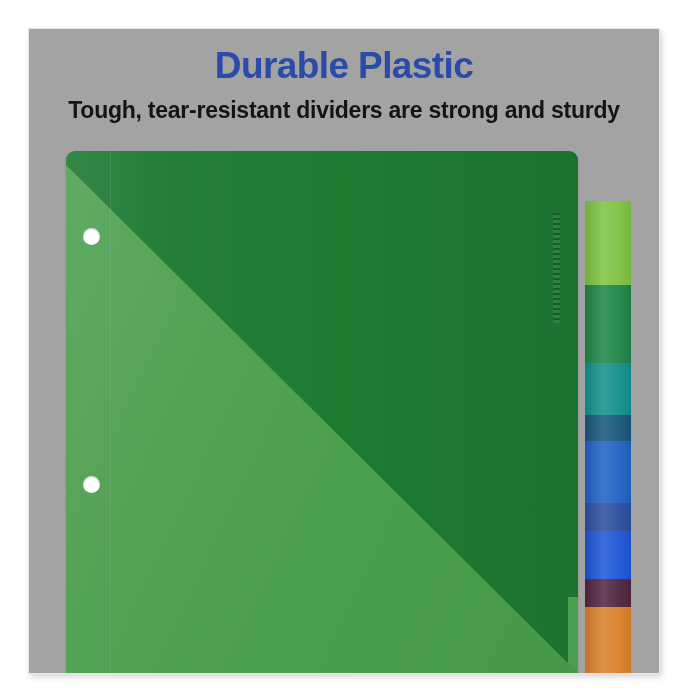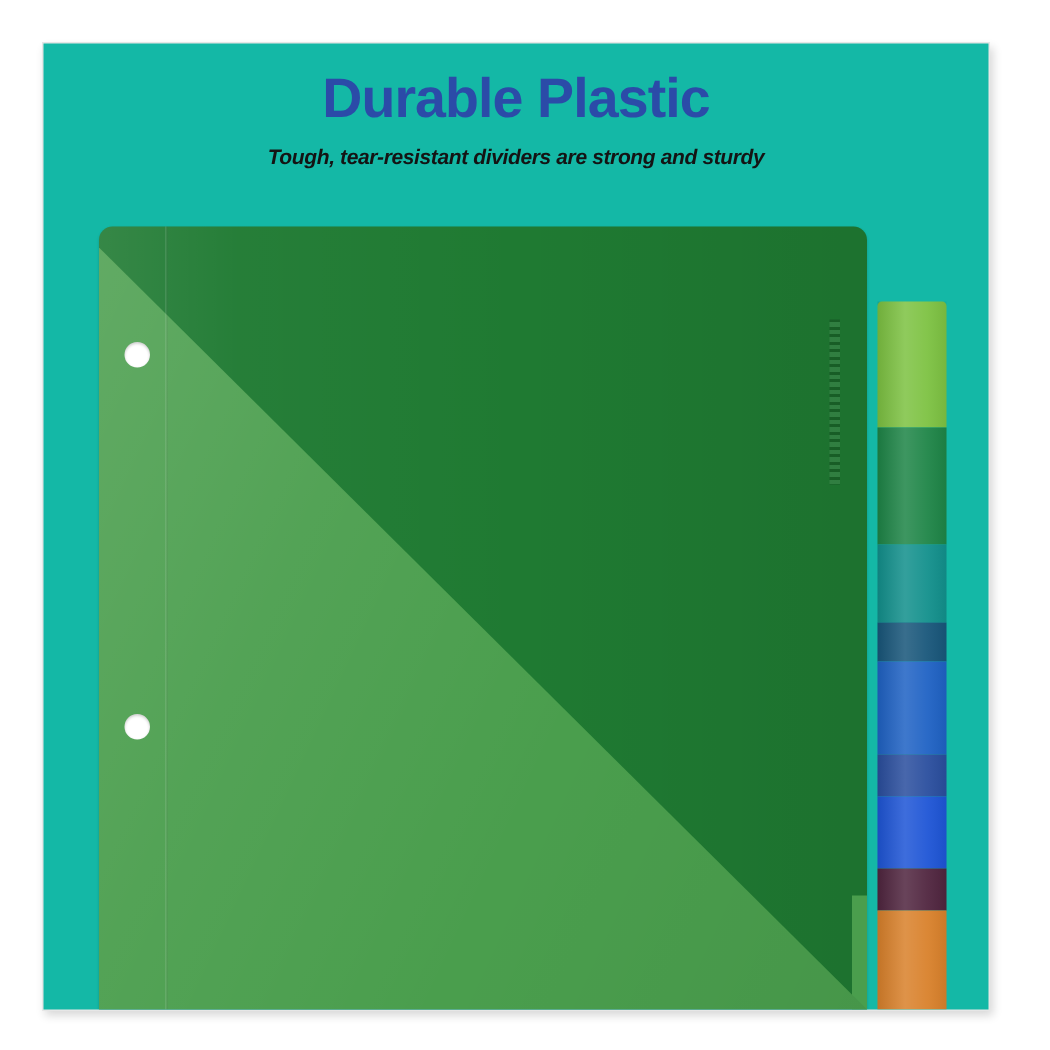--- a/index.html
+++ b/index.html
@@ -16,21 +16,21 @@
     font-family: "Liberation Sans", sans-serif;
   }
 
   
   .card {
     position: absolute;
     left: 28px;
     top: 28px;
     width: 630px;
     height: 644px;
-    background: #14b8a6;
+    background: #a3a3a3;
     border: 1px solid #e6e6e6;
     box-shadow: 2px 3px 6px rgba(0,0,0,0.16);
     overflow: hidden;
   }
 
   
   .headline-block {
     position: absolute;
     left: 0;
     top: 18px;
@@ -38,28 +38,27 @@
     text-align: center;
   }
   .headline {
     font-size: 37px;
     font-weight: bold;
     letter-spacing: -0.6px;
     line-height: 1.05;
     margin: 0 0 9px 0;
   }
   .subhead {
-    font-size: 14px;
+    font-size: 23px;
     font-weight: bold;
     color: #141414;
     line-height: 1.32;
     letter-spacing: -0.25px;
     margin: 0 auto;
     width: 580px;
-    font-style: italic;
   }
 
   
   .product {
     position: absolute;
     left: 0;
     top: 122px;
     width: 630px;
     height: 522px;
   }

